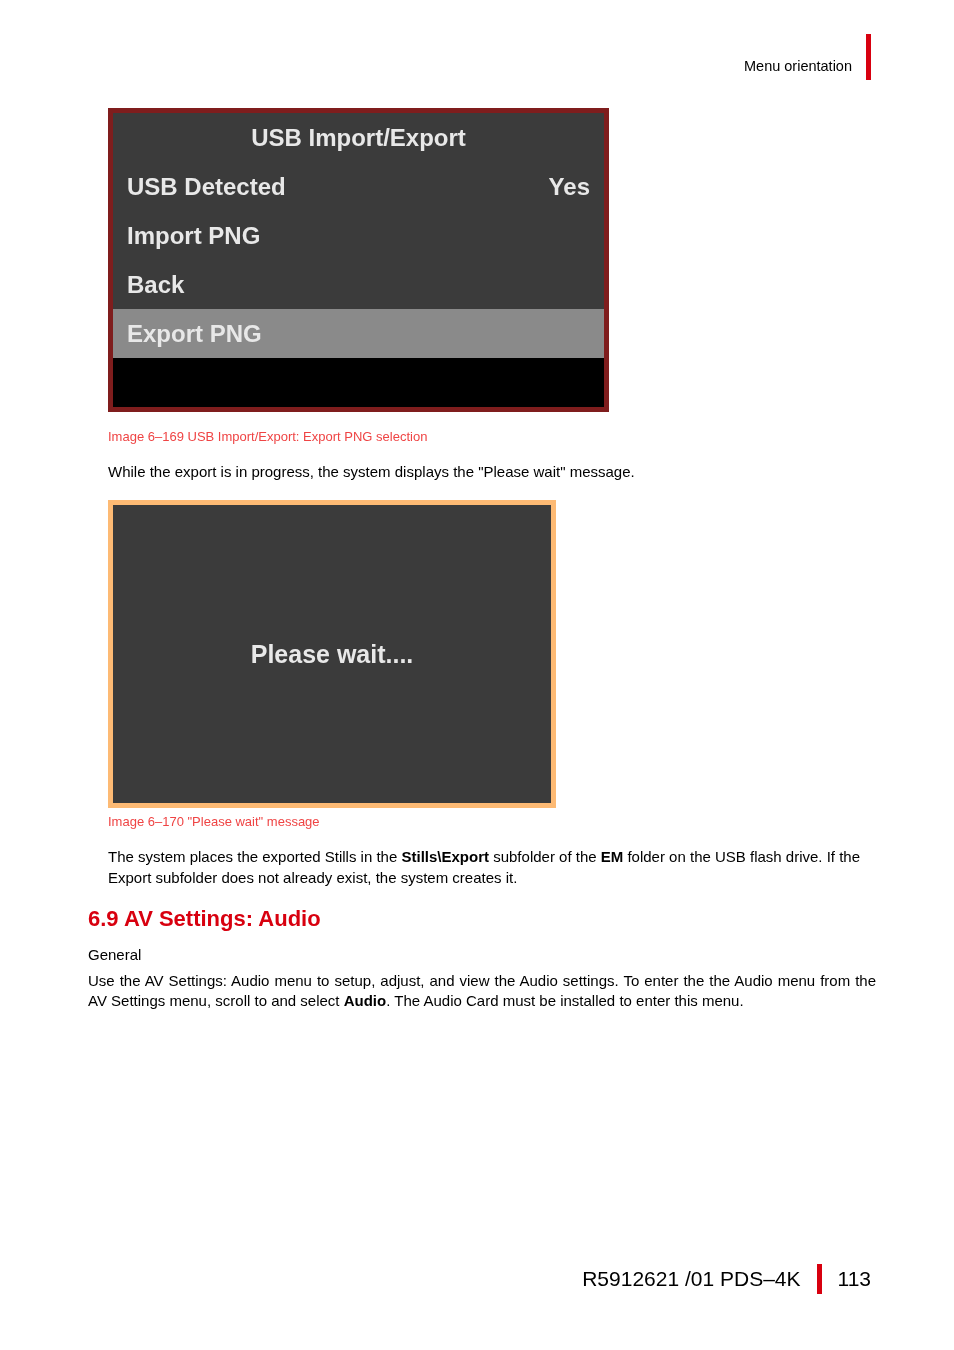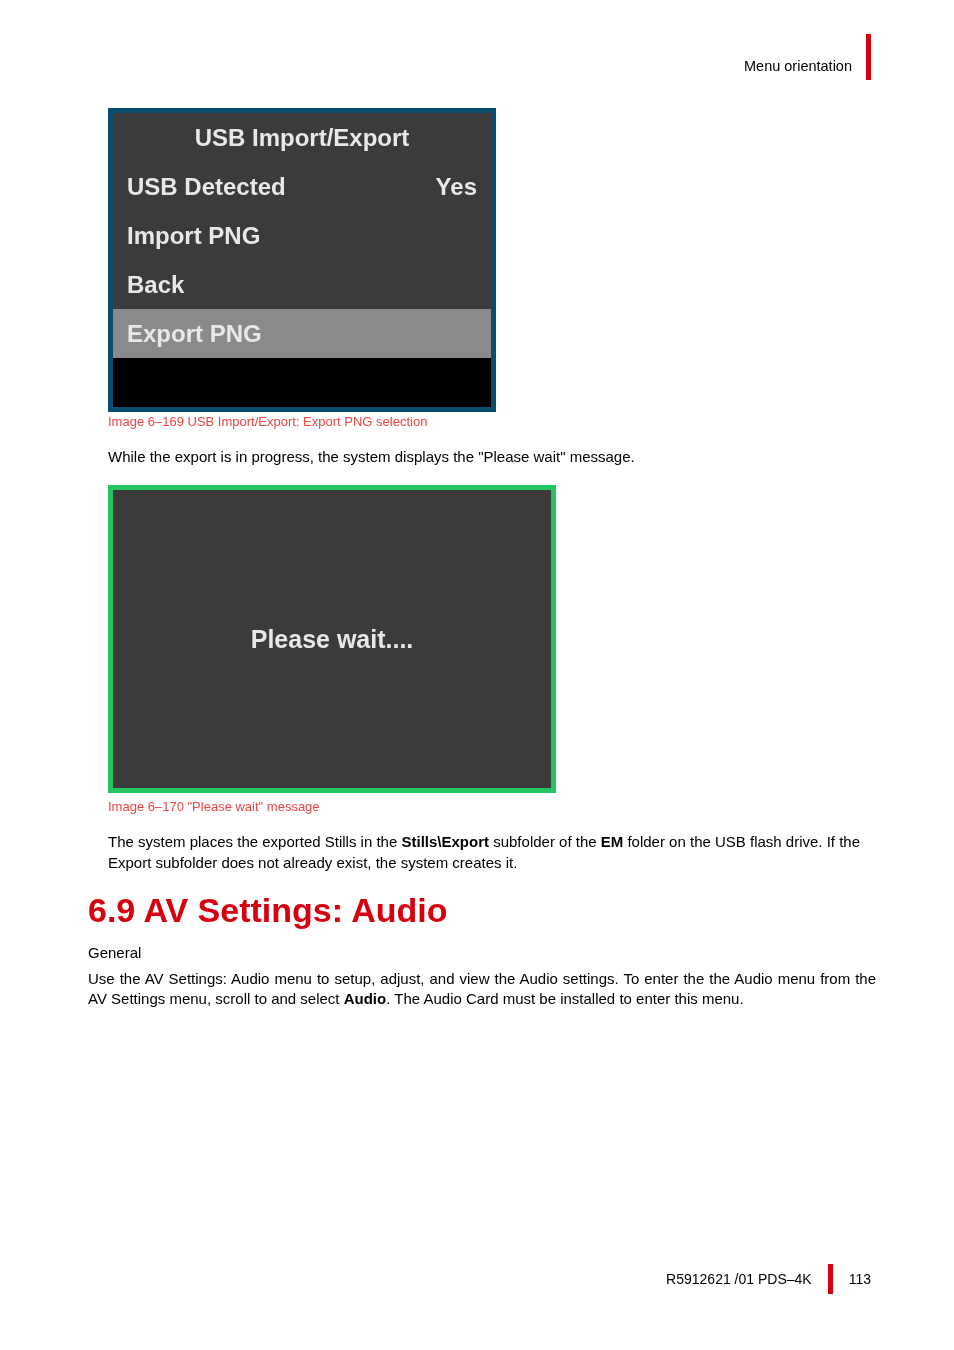--- a/index.html
+++ b/index.html
@@ -25,24 +25,24 @@
     font-size: 14.5px;
     color: #000;
   }
   .content {
     position: absolute;
     left: 108px;
     top: 108px;
     width: 764px;
   }
   .menu-box {
-    width: 388px;
-    background: #0c4a6e;
+    width: 501px;
+    background: #7f1d1d;
     padding: 5px;
-    margin-bottom: 2px;
+    margin-bottom: 17px;
   }
   .menu-row {
     height: 49px;
     display: flex;
     align-items: center;
     justify-content: space-between;
     padding: 0 14px;
     color: #e8e8e8;
     font-weight: bold;
     font-size: 24px;
@@ -66,39 +66,39 @@
     margin-bottom: 18px;
   }
   .body-text {
     font-size: 15px;
     line-height: 1.35;
     margin-bottom: 18px;
   }
   .wait-box {
     width: 448px;
     height: 308px;
-    background: #22c55e;
+    background: #fdba74;
     padding: 5px;
     margin-bottom: 6px;
   }
   .wait-inner {
     width: 100%;
     height: 100%;
     background: #3b3b3b;
     display: flex;
     align-items: center;
     justify-content: center;
     color: #e8e8e8;
     font-weight: bold;
     font-size: 25px;
     font-family: "Segoe UI", Arial, sans-serif;
   }
   .section-heading {
     color: #d8000f;
-    font-size: 34px;
+    font-size: 22px;
     font-weight: bold;
     margin-top: 18px;
     margin-bottom: 14px;
     margin-left: -20px;
   }
   .sub-heading {
     font-weight: normal;
     font-size: 15px;
     margin-bottom: 8px;
     margin-left: -20px;
@@ -110,21 +110,21 @@
     margin-left: -20px;
     width: 788px;
     text-align: justify;
   }
   .footer {
     position: absolute;
     bottom: 56px;
     right: 83px;
     display: flex;
     align-items: center;
-    font-size: 14px;
+    font-size: 21px;
   }
   .footer-sep {
     width: 5px;
     height: 30px;
     background: #d8000f;
     margin: 0 16px;
   }
 </style>
 </head>
 <body>

